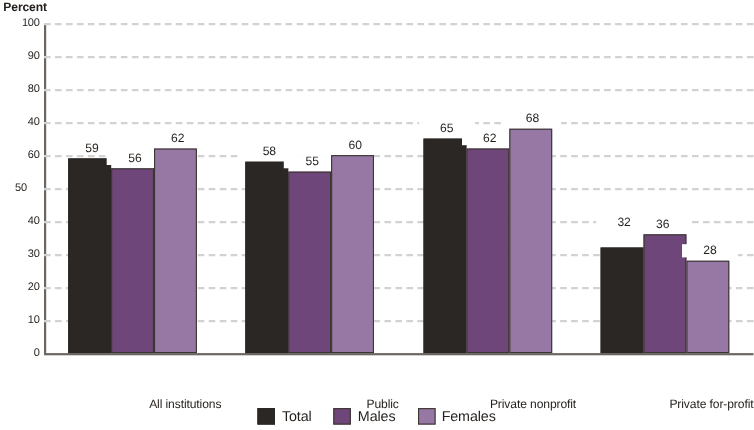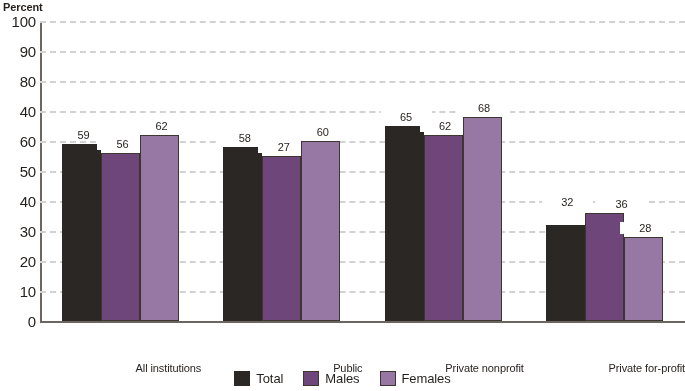--- a/index.html
+++ b/index.html
@@ -61,21 +61,21 @@
     width: 2px;
     height: 301px;
     background: #6b6661;
   }
 
   .y-tick-label {
     position: absolute;
     right: 0;
     width: 34px;
     text-align: right;
-    font-size: 15px;
+    font-size: 10px;
     line-height: 11px;
     letter-spacing: -0.2px;
   }
   .y-tick-wrap {
     position: absolute;
     left: 0;
     top: 21px;
     width: 36px;
     height: 300px;
   }
@@ -161,21 +161,21 @@
 <div id="chart-root">
 
   <div class="y-axis-title">Percent</div>
 
   <div class="y-tick-wrap" id="y-ticks">
       <div class="y-tick-label" style="top: -5px;">100</div>
       <div class="y-tick-label" style="top: 25px;">90</div>
       <div class="y-tick-label" style="top: 55px;">80</div>
       <div class="y-tick-label" style="top: 85px;">40</div>
       <div class="y-tick-label" style="top: 115px;">60</div>
-      <div class="y-tick-label" style="top: 145px;">50</div>
+      <div class="y-tick-label" style="top: 145px; text-align: center;">50</div>
       <div class="y-tick-label" style="top: 175px;">40</div>
       <div class="y-tick-label" style="top: 205px;">30</div>
       <div class="y-tick-label" style="top: 235px;">20</div>
       <div class="y-tick-label" style="top: 265px;">10</div>
       <div class="y-tick-label" style="top: 295px;">0</div>
     </div>
 
   <div class="y-axis-line"></div>
 
   <div class="plot-area" id="plot-area">
@@ -195,33 +195,33 @@
     <div id="bars">
         <div class="bar series-total" style="left: 22.125px; width: 39px; height: 177px;"></div>
         <div class="bar-label" style="left: 18.125px; width: 47px; top: 108px;">59</div>
         <div class="bar series-males" style="left: 61.125px; width: 39px; height: 168px;"></div>
         <div class="bar-label" style="left: 57.125px; width: 47px; top: 117px;">56</div>
         <div class="bar series-females" style="left: 100.125px; width: 39px; height: 186px;"></div>
         <div class="bar-label" style="left: 96.125px; width: 47px; top: 99px;">62</div>
         <div class="bar series-total" style="left: 183.375px; width: 39px; height: 174px;"></div>
         <div class="bar-label" style="left: 179.375px; width: 47px; top: 111px;">58</div>
         <div class="bar series-males" style="left: 222.375px; width: 39px; height: 165px;"></div>
-        <div class="bar-label" style="left: 218.375px; width: 47px; top: 120px;">27</div>
+        <div class="bar-label" style="left: 218.375px; width: 47px; top: 120px;">55</div>
         <div class="bar series-females" style="left: 261.375px; width: 39px; height: 180px;"></div>
         <div class="bar-label" style="left: 257.375px; width: 47px; top: 105px;">60</div>
         <div class="bar series-total" style="left: 344.625px; width: 39px; height: 195px;"></div>
         <div class="bar-label" style="left: 340.625px; width: 47px; top: 90px;">65</div>
         <div class="bar series-males" style="left: 383.625px; width: 39px; height: 186px;"></div>
         <div class="bar-label" style="left: 379.625px; width: 47px; top: 99px;">62</div>
         <div class="bar series-females" style="left: 422.625px; width: 39px; height: 204px;"></div>
         <div class="bar-label" style="left: 418.625px; width: 47px; top: 81px;">68</div>
         <div class="bar series-total" style="left: 505.875px; width: 39px; height: 96px;"></div>
         <div class="bar-label" style="left: 501.875px; width: 47px; top: 175px;">32</div>
         <div class="bar series-males" style="left: 544.875px; width: 39px; height: 108px;"></div>
-        <div class="bar-label" style="left: 556px; width: 47px; top: 177px;">36</div>
+        <div class="bar-label" style="left: 537px; width: 47px; top: 177px;">36</div>
         <div class="bar series-females" style="left: 583.875px; width: 39px; height: 84px;"></div>
         <div class="bar-label" style="left: 579.875px; width: 47px; top: 201px;">28</div>
       </div>
   </div>
 
   <div id="x-labels">
       <div class="x-group-label" style="left: 40px; width: 161.25px;">All institutions</div>
       <div class="x-group-label" style="left: 201.25px; width: 161.25px;">Public</div>
       <div class="x-group-label" style="left: 362.5px; width: 161.25px;">Private nonprofit</div>
       <div class="x-group-label" style="left: 523.75px; width: 161.25px;">Private for-profit</div>

